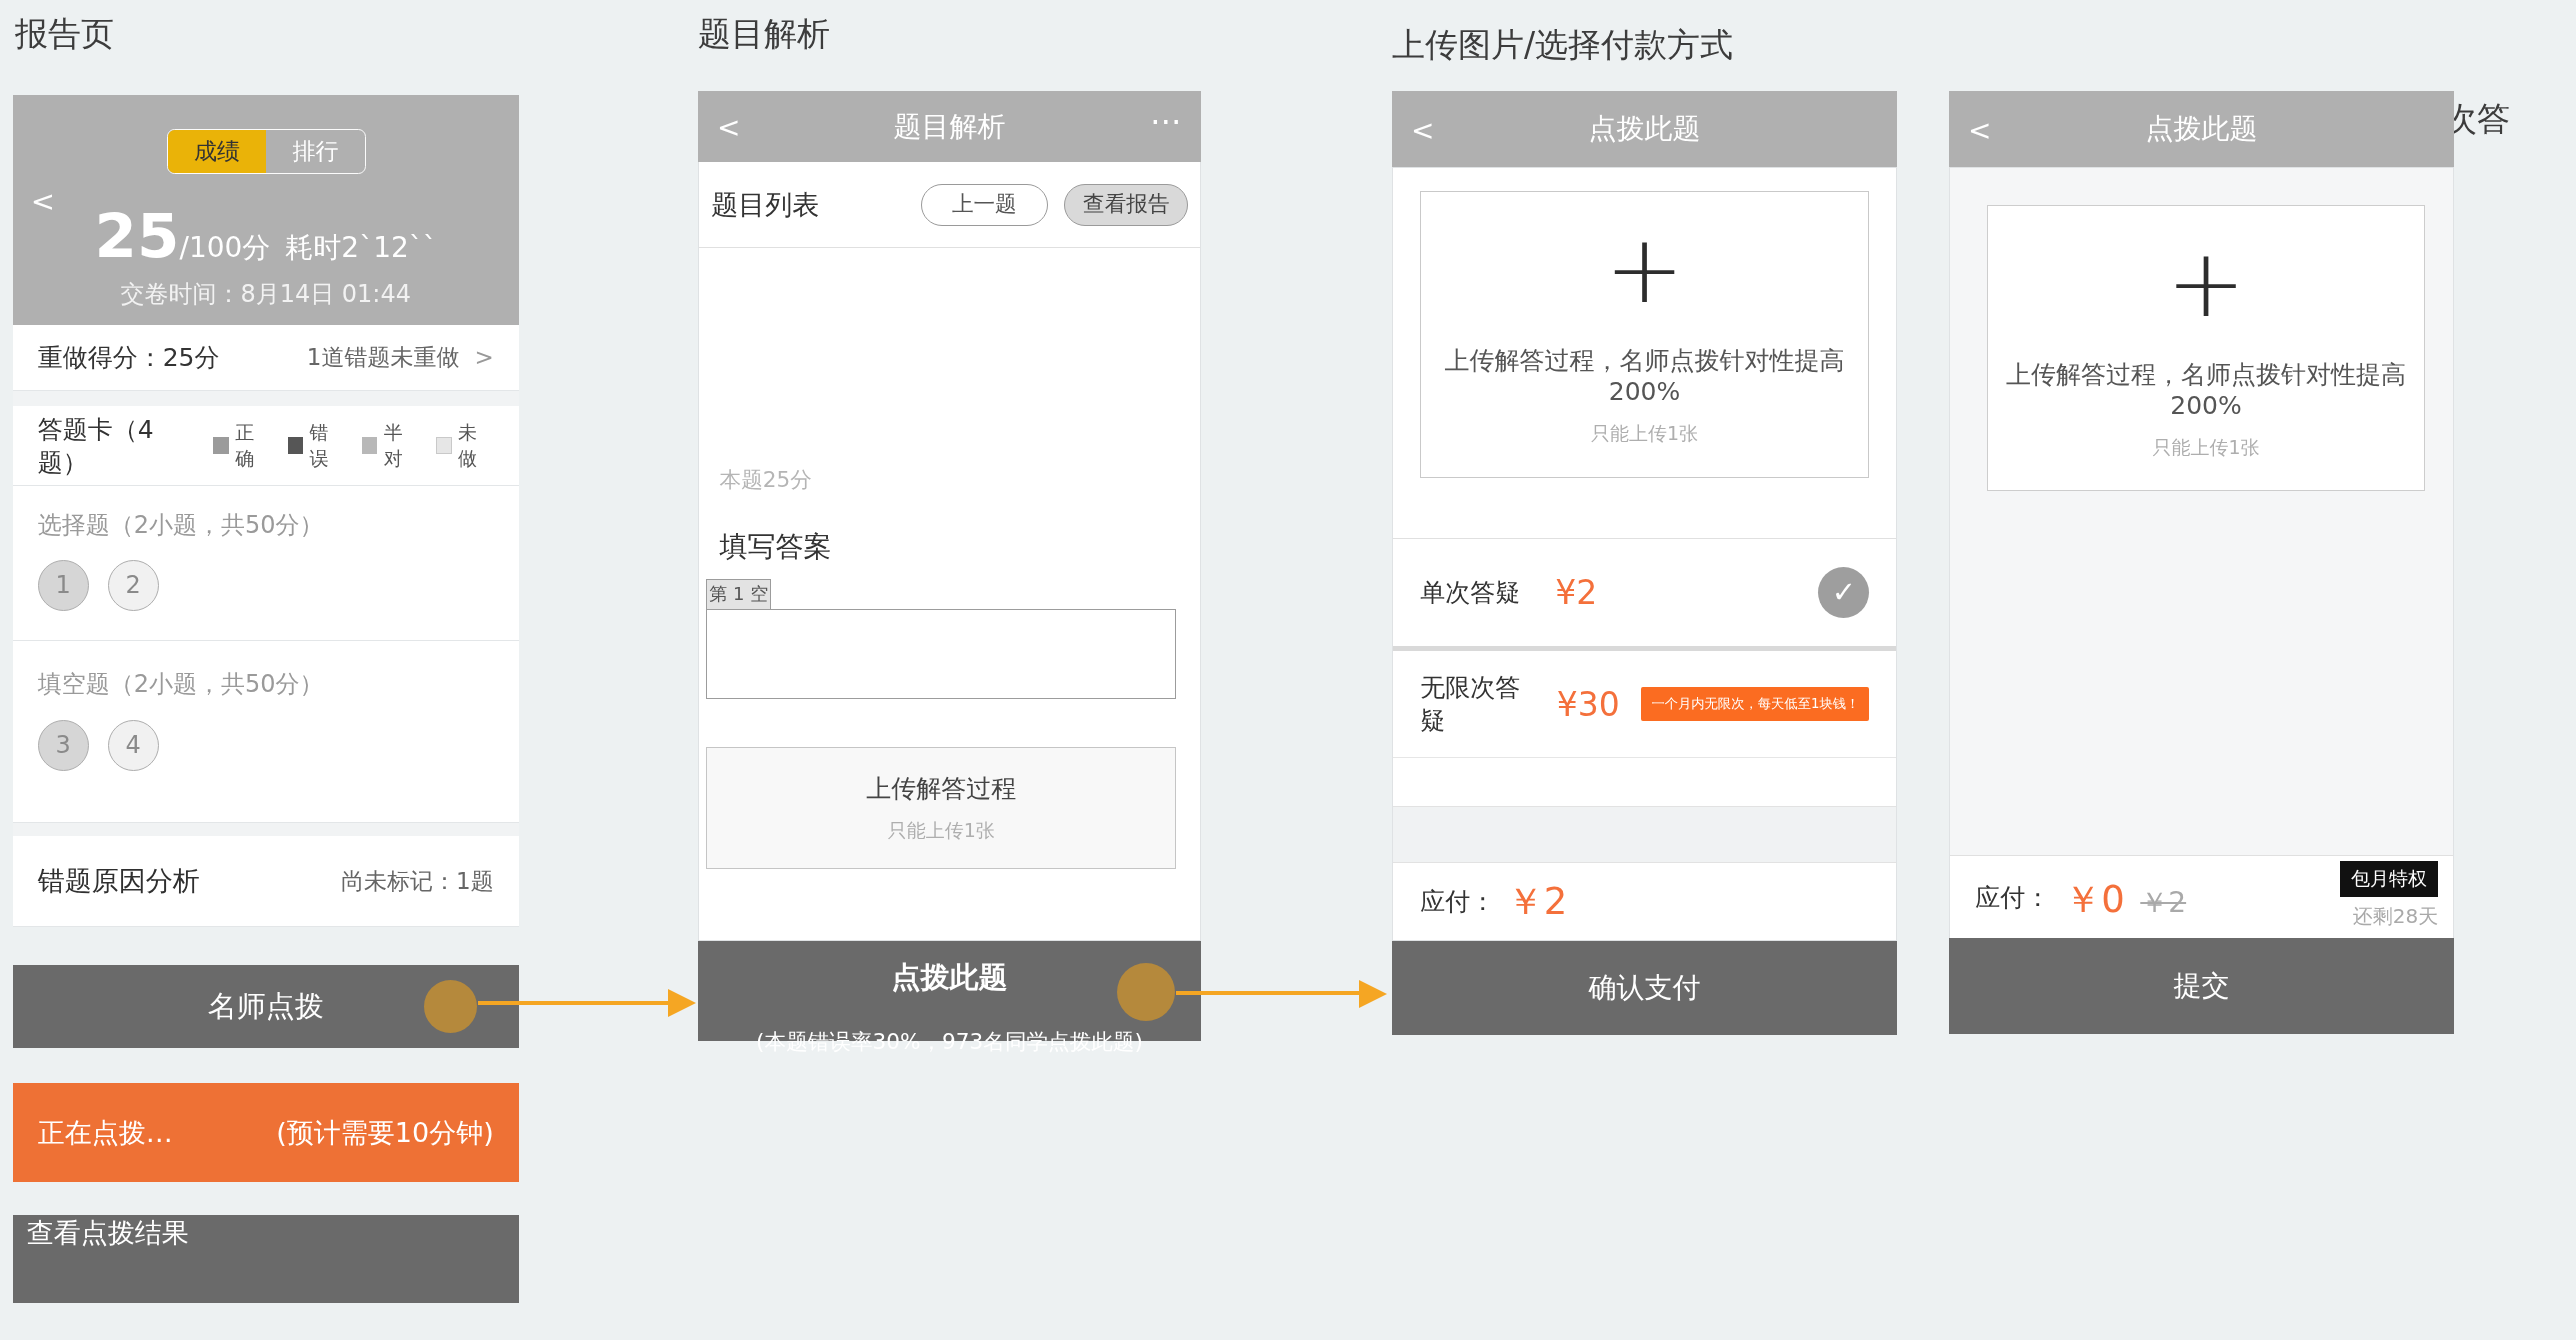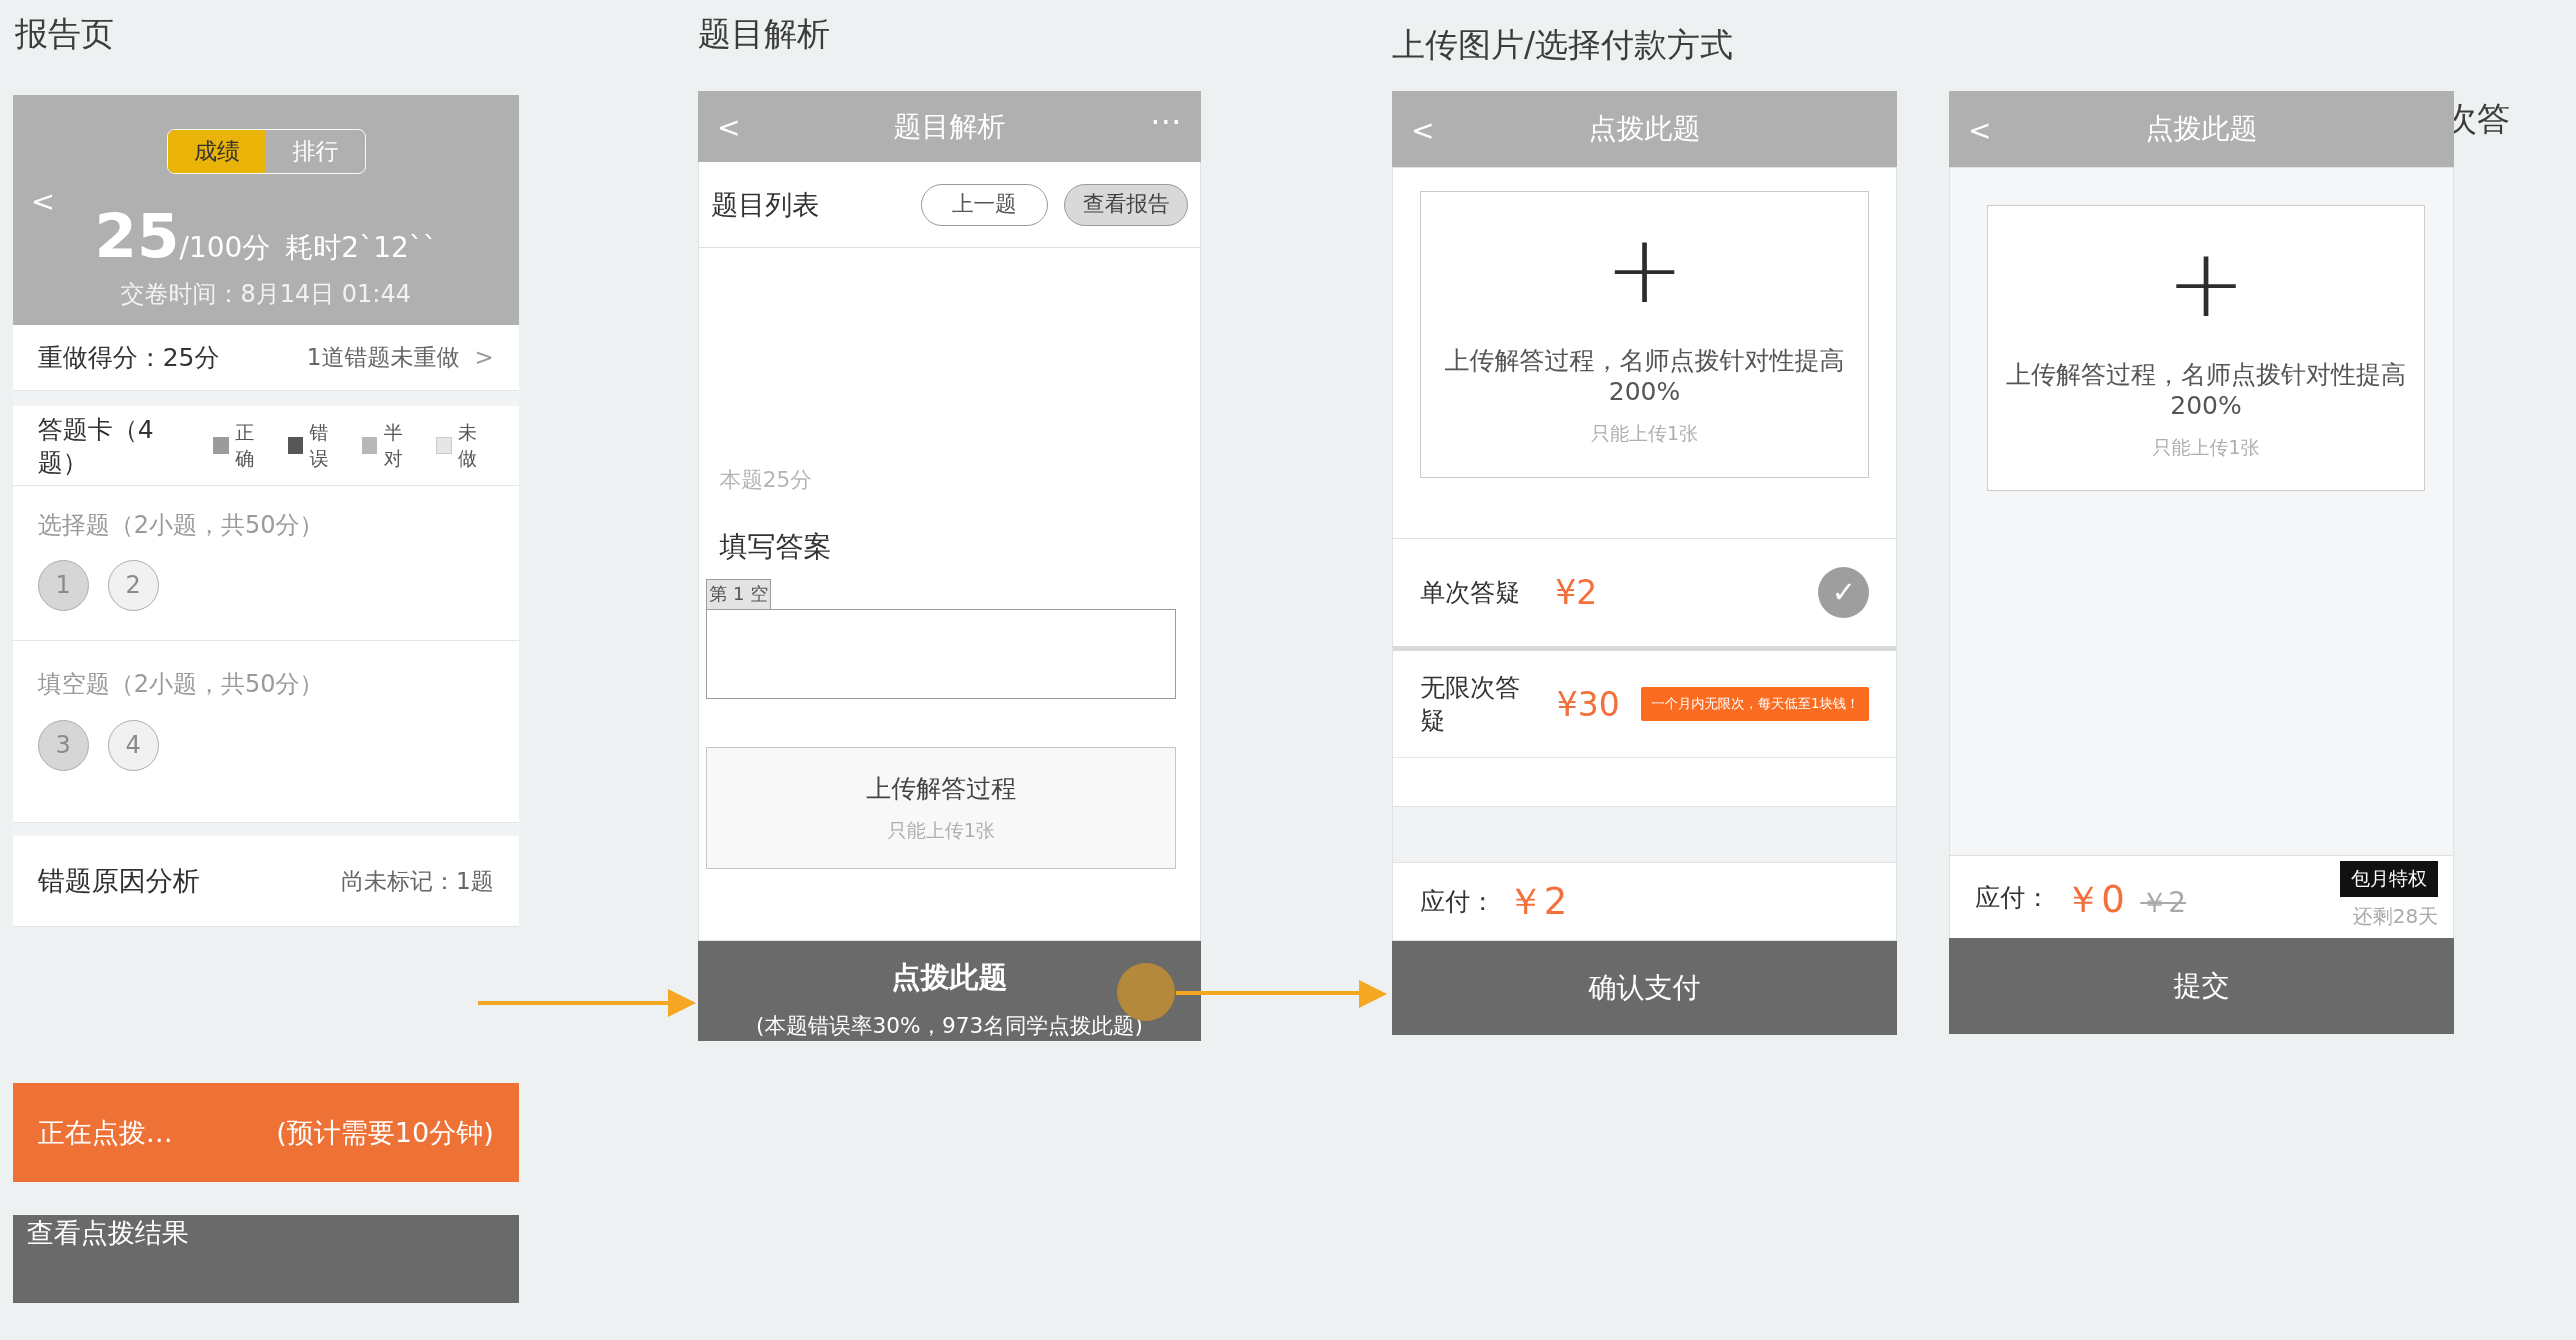--- a/index.html
+++ b/index.html
@@ -114,20 +114,24 @@
     </div>
   </div>
 
   <div class="gapstrip" style="top:728px;height:13.3px"></div>
 
   <div class="card rowflex" style="top:741px;height:91px">
     <span style="font-size:27px;color:#2f2f2f">错题原因分析</span>
     <span style="font-size:23px;color:#666">尚未标记：1题</span>
   </div>
 
+  <div class="bar" style="top:870px;height:83px;text-align:center;line-height:83px;font-size:29px">
+    <span>名师点拨</span>
+    <div class="golddot" style="left:411px;top:14.6px;width:53px;height:53px"></div>
+  </div>
 
   <div class="abs rowflex" style="left:0;top:988px;width:506px;height:99px;background:#ee7135;color:#fff;font-size:27px;box-sizing:border-box">
     <span>正在点拨…</span>
     <span>(预计需要10分钟)</span>
   </div>
 
   <div class="bar" style="top:1120px;height:88px;display:flex;align-items:flex-start;padding-left:14px;font-size:27px;box-sizing:border-box">
     <span>查看点拨结果</span>
   </div>
 </div>
@@ -159,21 +163,21 @@
   <div class="abs" style="left:8.2px;top:488px;width:65px;height:30px;background:#e3e3e3;border:1.3px solid #9c9c9c;border-bottom:none;box-sizing:border-box;text-align:center;line-height:28px;font-size:18px;color:#555">第 1 空</div>
   <div class="abs" style="left:8.2px;top:518px;width:470px;height:90px;background:#fff;border:1.3px solid #9c9c9c;box-sizing:border-box"></div>
 
   <div class="upload-box" style="left:8.2px;top:656px;width:470px;height:122px;background:#f8f8f8;border:1.3px solid #c5c5c5">
     <div style="font-size:25px;color:#444">上传解答过程</div>
     <div style="font-size:19px;color:#aeaeae;margin-top:12.7px">只能上传1张</div>
   </div>
 
   <div class="bar" style="top:850px;height:100px;text-align:center">
     <div style="font-size:29px;font-weight:bold;margin-top:16.5px">点拨此题</div>
-    <div style="font-size:21.6px;margin-top:13px">(本题错误率30%，973名同学点拨此题)</div>
+    <div style="font-size:21.6px;margin-top:29px">(本题错误率30%，973名同学点拨此题)</div>
     <div class="golddot" style="left:419px;top:22px;width:58px;height:58px"></div>
   </div>
 </div>
 
 <div class="arrow-line" style="left:1176px;top:991px;width:183px"></div>
 <div class="arrow-head" style="left:1359px;top:980px"></div>
 
 <div class="screen" style="left:1392px;top:91px;width:505px;height:943px">
 
   <div class="body-frame" style="left:0;top:76px;width:505px;height:774px"></div>

